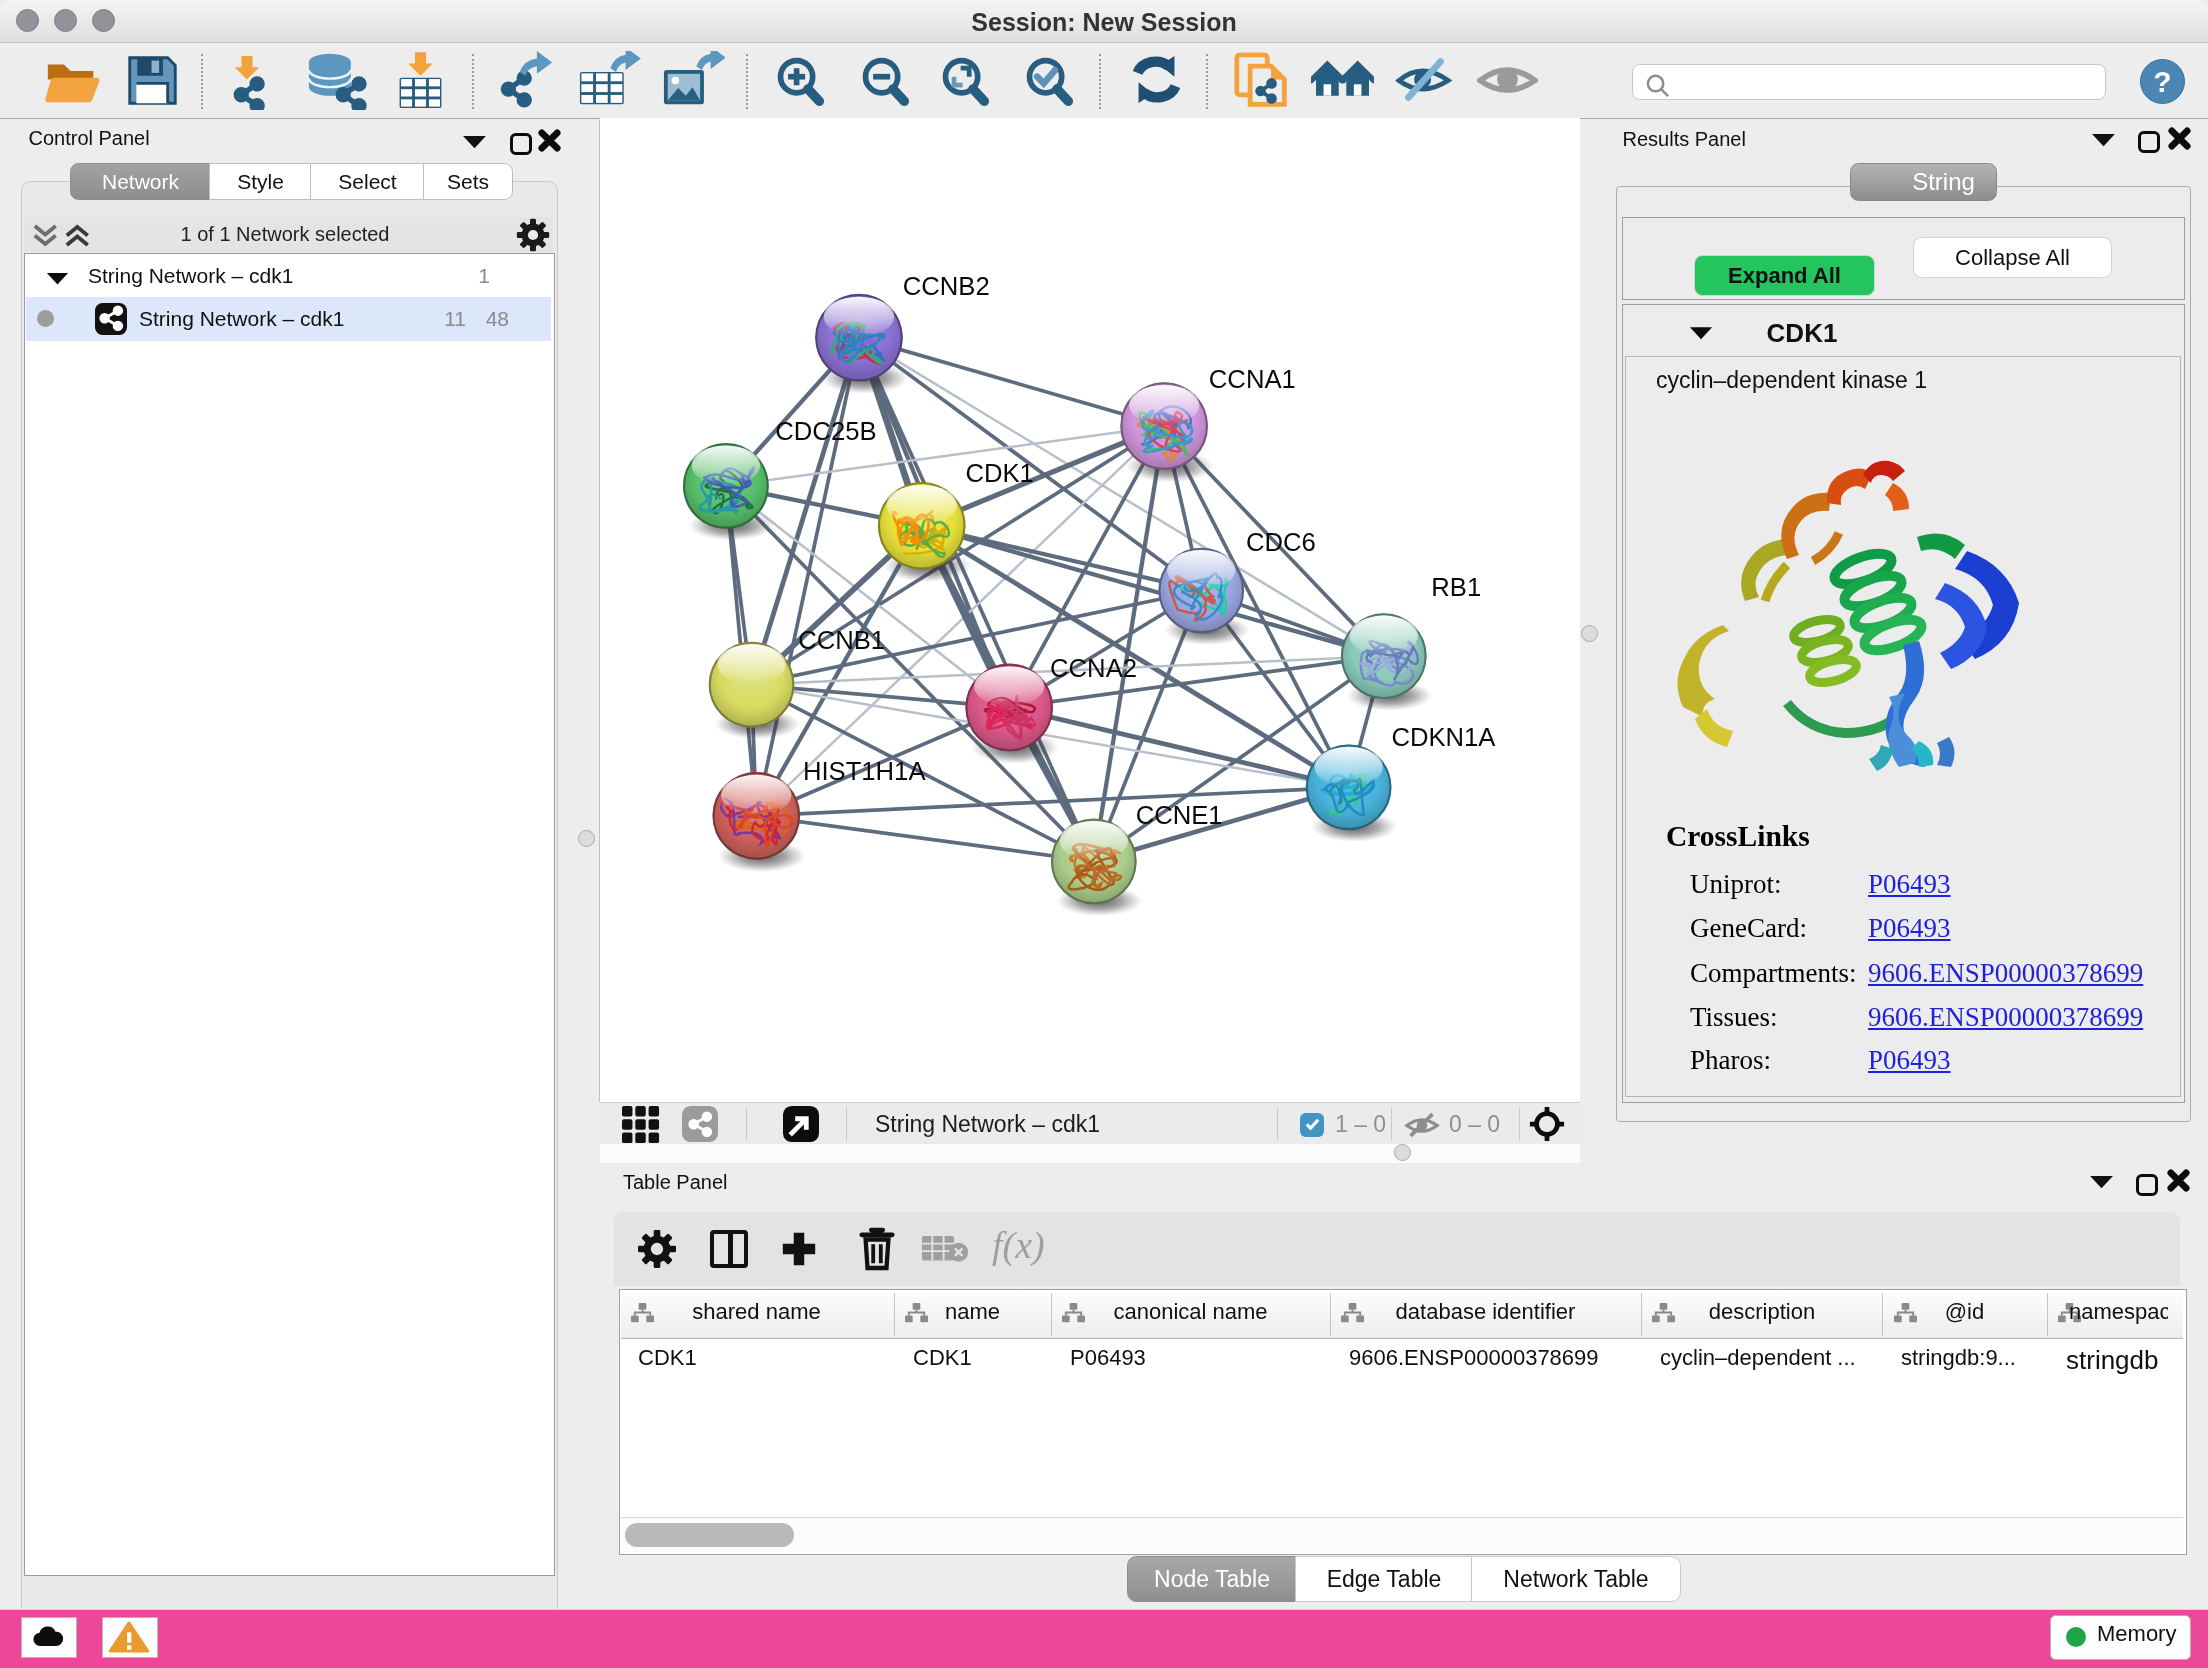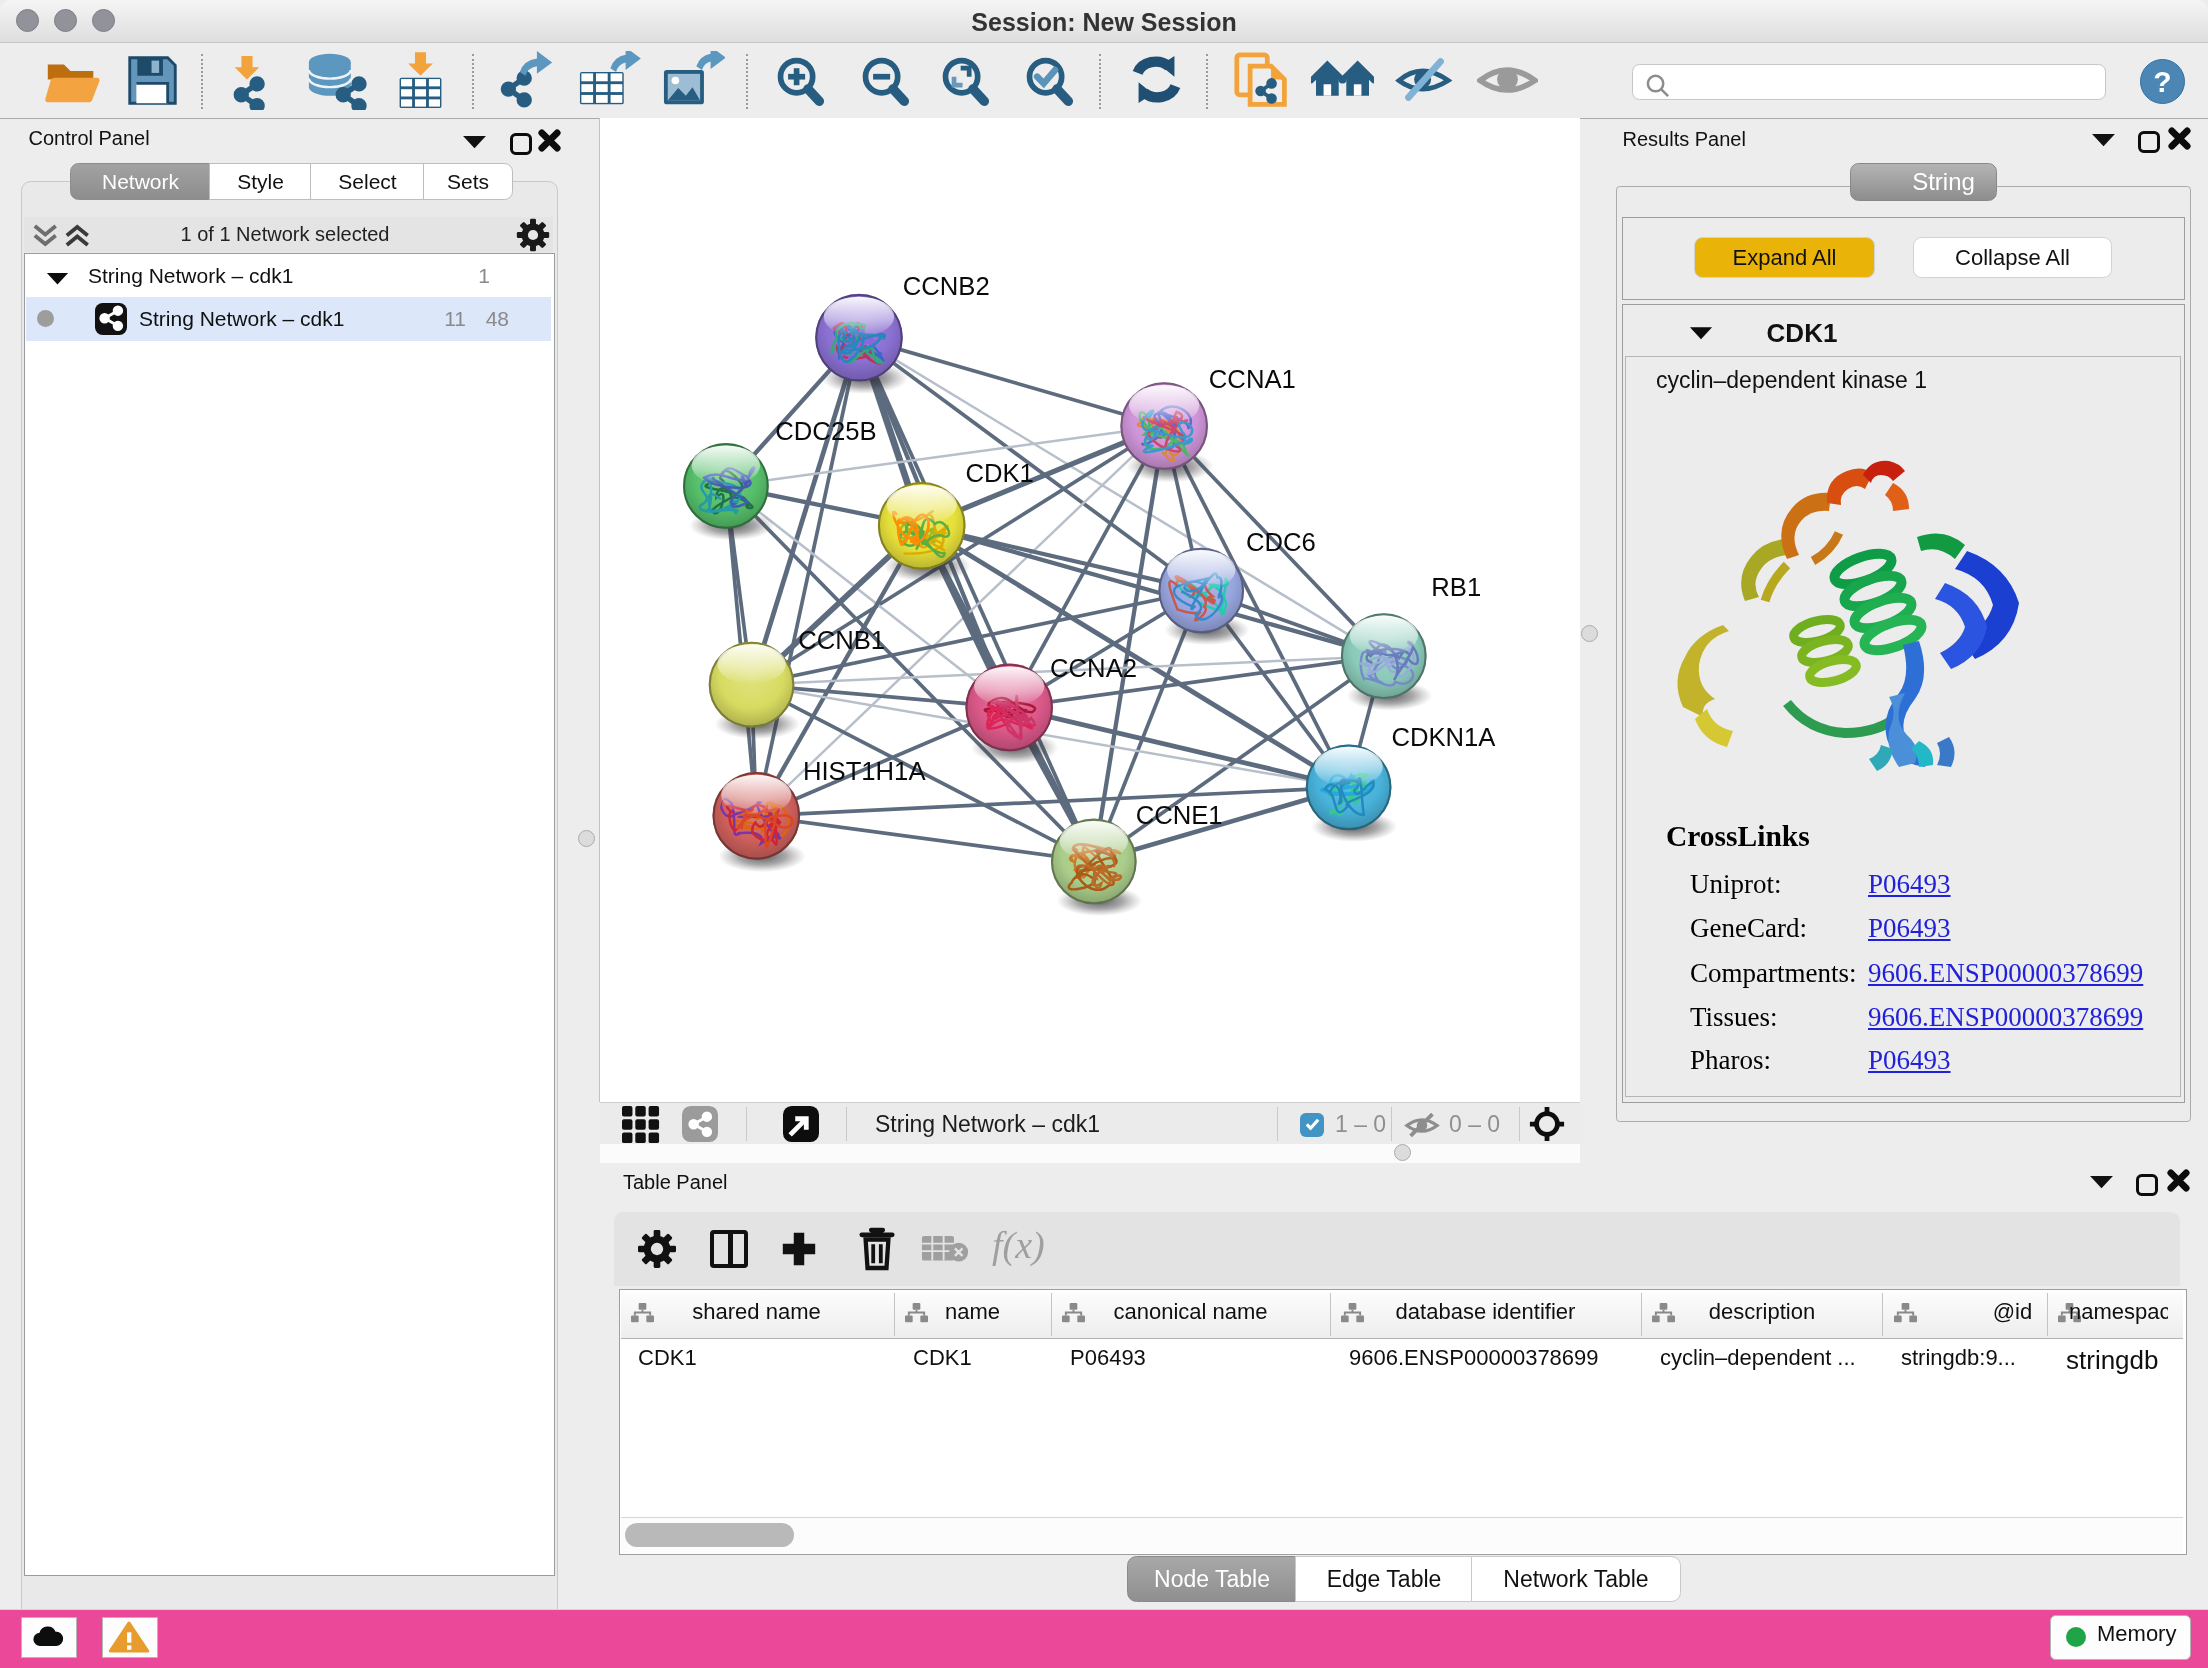--- a/index.html
+++ b/index.html
@@ -572,21 +572,21 @@
 <svg class="abs" style="left:479px;top:15px" width="25" height="14.3" viewBox="0 0 26 15">
       <path d="M1 1 h24 l-12 13 z" fill="#111"></path>
     </svg>
 <div class="abs" style="left:526px;top:13.3px;width:16px;height:16px;border:3.8px solid #0c0c0c;border-radius:5.7px;"></div>
 <svg class="abs" style="left:555px;top:7.6px" width="25" height="25" viewBox="0 0 26 26">
       <path d="M5 5 L21 21 M21 5 L5 21" stroke="#0c0c0c" stroke-width="7" stroke-linecap="round"></path>
     </svg>
 <div class="abs" style="left:3.8px;top:68px;width:573px;height:934px;background:#ececec;border:1.9px solid #ababab;border-radius:3.8px;"></div>
 <div class="abs" style="left:238px;top:45px;width:105px;height:36px;background:linear-gradient(#b4b4b4,#8d8d8d);border:1px solid #888;border-radius:8.6px;color:#fff;font-size:24px;text-align:center;line-height:36px;padding-left:40px;">String</div>
 <div class="abs" style="left:9.5px;top:99px;width:561px;height:81px;background:#ececec;border:1.9px solid #9d9d9d;"></div>
-<div class="abs" style="left:82px;top:119px;width:179px;height:39px;background:#eab308;border:1.9px solid #d2d2d2;border-radius:8.6px;font-size:22px;color:#111;text-align:center;line-height:39px;">Expand All</div>
+<div class="abs" style="left:82px;top:137px;width:179px;height:39px;background:#22c55e;border:1.9px solid #d2d2d2;border-radius:8.6px;font-size:22px;color:#111;text-align:center;line-height:39px;font-weight:bold;">Expand All</div>
 <div class="abs" style="left:301px;top:119px;width:197px;height:39px;background:#fff;border:1.9px solid #d2d2d2;border-radius:8.6px;font-size:22px;color:#111;text-align:center;line-height:39px;">Collapse All</div>
 <div class="abs" style="left:9.5px;top:186px;width:561px;height:797px;background:#ececec;border:1.9px solid #9d9d9d;"></div>
 <svg class="abs" style="left:77px;top:208px" width="24" height="14.3" viewBox="0 0 26 15">
       <path d="M1 1 h24 l-12 13 z" fill="#0c0c0c"></path>
     </svg>
 <div class="abs" style="left:57px;top:200px;width:266px;text-align:center;font-size:26px;font-weight:bold;color:#111;">CDK1</div>
 <div class="abs" style="left:13.3px;top:238px;width:554px;height:739px;background:#ececec;border:1px solid #b5b5b5;"></div>
 <div class="abs" style="left:44px;top:249px;font-size:23px;color:#111;">cyclin–dependent kinase 1</div>
 <svg class="abs" style="left:55px;top:323px" width="380" height="360" viewBox="0 0 380 360">
 <path d="M62 190 q-26 8 -30 34 q-2 22 16 34 q-14 4 -12 18 l-20 -10 q-12 -26 2 -50 q10 -22 38 -32 z" fill="#c3b32a"></path>
@@ -725,21 +725,21 @@
 <div class="abs" style="left:1041px;top:136px;width:242px;text-align:center;font-size:22px;color:#101010;">description</div>
 <div class="abs" style="left:1447px;top:130px;width:0;height:43px;border-left:1.9px solid #c3c3c3;"></div>
 <svg class="abs" style="left:1293px;top:139px" width="25" height="23" viewBox="0 0 26 24">
       <g fill="#8a8a8a">
         <rect x="9" y="1" width="8" height="7" rx="1"></rect>
         <rect x="1" y="14" width="8" height="7" rx="1"></rect>
         <rect x="17" y="14" width="8" height="7" rx="1"></rect>
       </g>
       <path d="M13 8 v4 M5 14 v-3 h16 v3" fill="none" stroke="#8a8a8a" stroke-width="2"></path>
     </svg>
-<div class="abs" style="left:1282px;top:136px;width:165px;text-align:center;font-size:22px;color:#101010;margin-left:48px;">@id</div>
+<div class="abs" style="left:1282px;top:136px;width:165px;text-align:center;font-size:22px;color:#101010;">@id</div>
 <svg class="abs" style="left:1457px;top:139px" width="25" height="23" viewBox="0 0 26 24">
       <g fill="#8a8a8a">
         <rect x="9" y="1" width="8" height="7" rx="1"></rect>
         <rect x="1" y="14" width="8" height="7" rx="1"></rect>
         <rect x="17" y="14" width="8" height="7" rx="1"></rect>
       </g>
       <path d="M13 8 v4 M5 14 v-3 h16 v3" fill="none" stroke="#8a8a8a" stroke-width="2"></path>
     </svg>
 <div class="abs" style="left:1469px;top:136px;width:99px;overflow:hidden;white-space:nowrap;text-align:left;font-size:22px;color:#101010;">namespace</div>
 <div class="abs" style="left:38px;top:182px;font-size:22px;color:#101010;white-space:nowrap;">CDK1</div>

